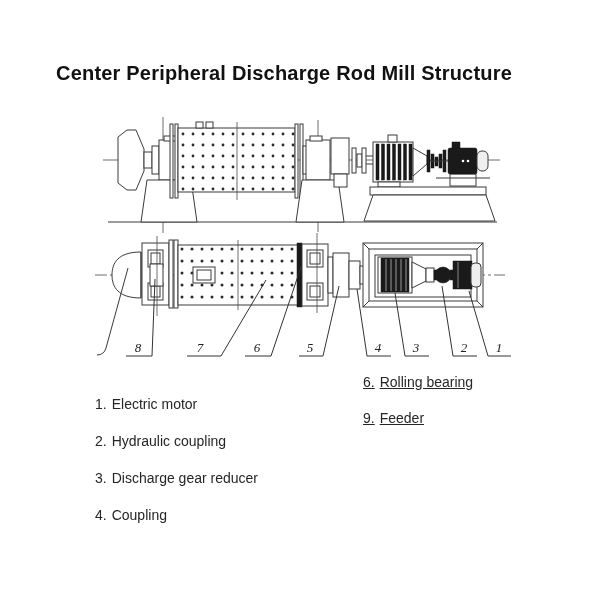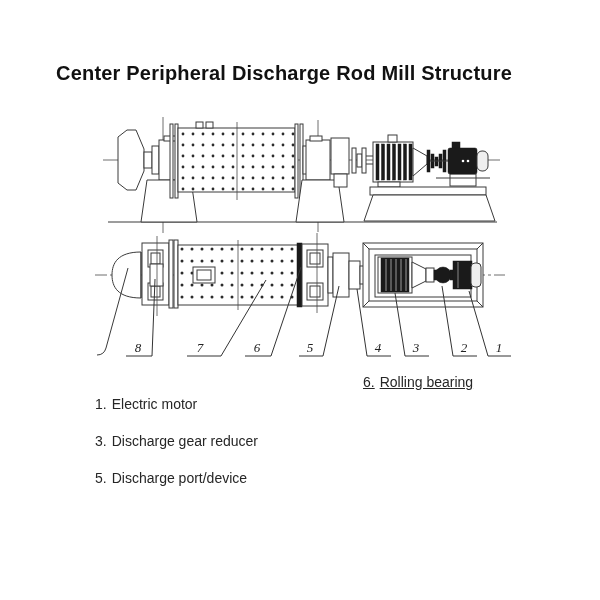--- a/index.html
+++ b/index.html
@@ -262,24 +262,30 @@
       </g>
     </g>
   </g>
 </svg>
 
 <div class="legend-col left">
   <div class="legend-item">
     <span class="num">1.</span><span>Electric motor</span>
   </div>
   <div class="legend-item">
+    <span class="num">2.</span><span>Hydraulic coupling</span>
+  </div>
+  <div class="legend-item">
     <span class="num">3.</span><span>Discharge gear reducer</span>
   </div>
   <div class="legend-item">
-    <span class="num">5.</span><span>Discharge port/device</span>
+    <span class="num">4.</span><span>Coupling</span>
   </div>
 </div>
 
 <div class="legend-col right">
   <div class="legend-item">
     <span class="num">6.</span><span>Rolling bearing</span>
   </div>
+  <div class="legend-item">
+    <span class="num">9.</span><span>Feeder</span>
+  </div>
 </div>
 
 </body></html>

